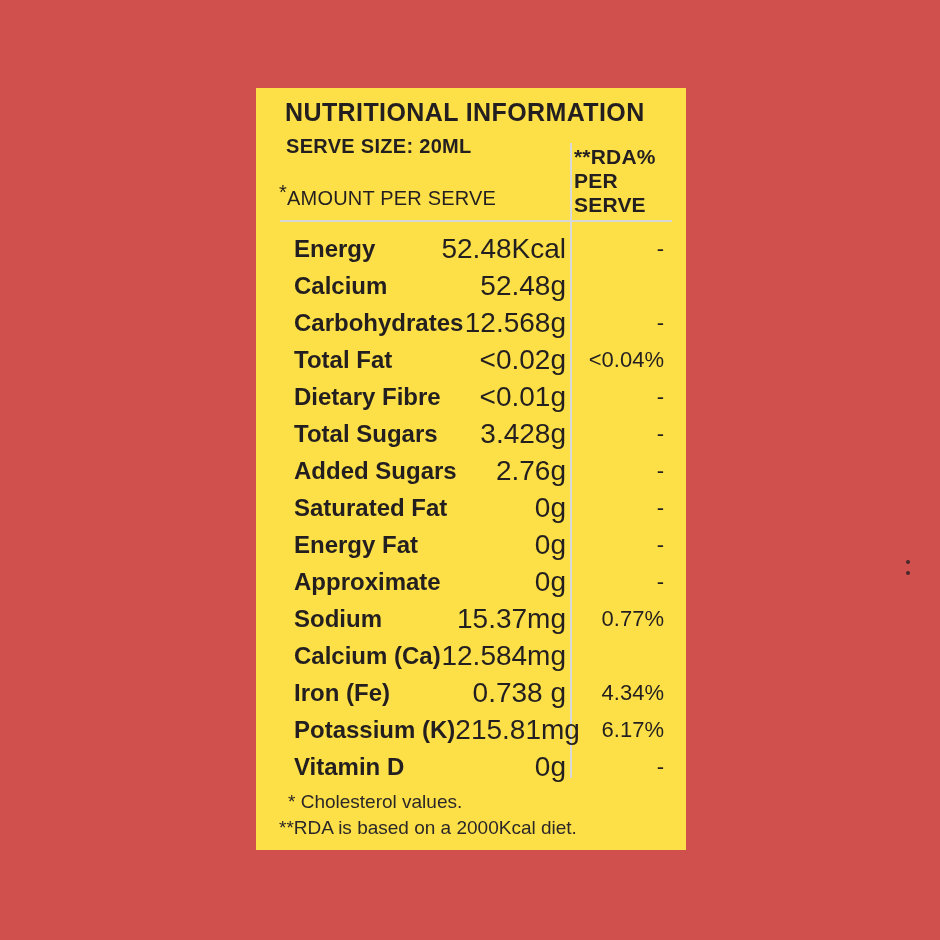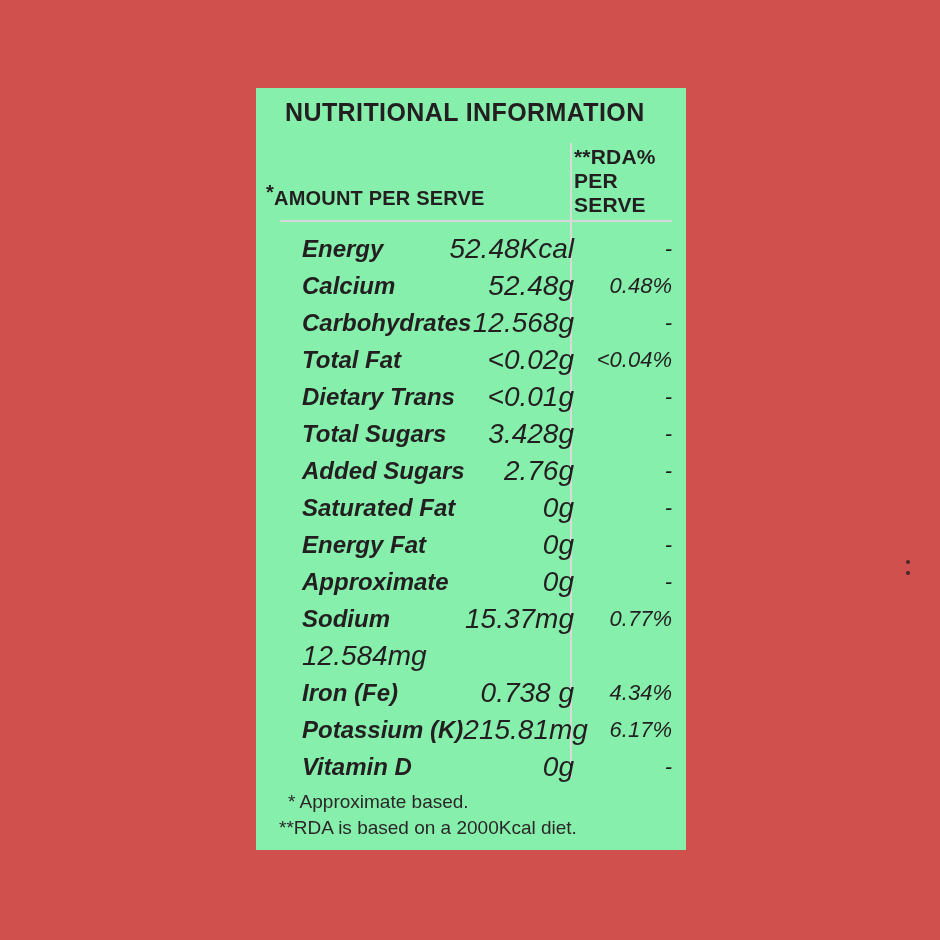--- a/index.html
+++ b/index.html
@@ -14,21 +14,21 @@
     font-family: "Liberation Sans", sans-serif;
     color: #231F20;
     overflow: hidden;
   }
   .panel {
     position: absolute;
     left: 256px;
     top: 88px;
     width: 430px;
     height: 762px;
-    background: #86efac;
+    background: #fde047;
   }
   .title {
     position: absolute;
     left: 29px;
     top: 10px;
     font-size: 25px;
     font-weight: 700;
     letter-spacing: 0.4px;
     white-space: nowrap;
   }
@@ -36,24 +36,24 @@
     position: absolute;
     left: 30px;
     top: 47px;
     font-size: 20px;
     font-weight: 700;
     letter-spacing: 0.3px;
     white-space: nowrap;
   }
   .amount-header {
     position: absolute;
-    left: 10px;
+    left: 23px;
     top: 99px;
     font-size: 20px;
-    font-weight: 700;
+    font-weight: 400;
     letter-spacing: 0.2px;
     white-space: nowrap;
   }
   .amount-header .sup-star {
     position: relative;
     top: -6px;
   }
   .rda-header {
     position: absolute;
     left: 318px;
@@ -74,24 +74,23 @@
   .col-rule {
     position: absolute;
     left: 314px;
     top: 55px;
     width: 2px;
     height: 635px;
     background: #DADADA;
   }
   .rows {
     position: absolute;
-    left: 16px;
+    left: 8px;
     top: 142px;
     width: 430px;
-    font-style: italic;
   }
   .row {
     height: 37px;
     line-height: 37px;
     display: flex;
     white-space: nowrap;
   }
   .row-left {
     margin-left: 30px;
     width: 272px;
@@ -142,20 +141,21 @@
     border-radius: 50%;
     background: #46282a;
   }
 </style>
 </head>
 <body>
 
 <div class="panel">
   <div class="title">NUTRITIONAL INFORMATION</div>
 
+  <div class="serve-size">SERVE SIZE: 20ML</div>
 
   <div class="amount-header">
     <span class="sup-star">*</span><span>AMOUNT PER SERVE</span>
   </div>
 
   <div class="rda-header">
     <div>**RDA%</div>
     <div>PER</div>
     <div>SERVE</div>
   </div>
@@ -170,42 +170,41 @@
       <span class="row-amount">52.48Kcal</span>
     </div>
     <div class="row-rda">-</div>
   </div>
 
   <div class="row">
     <div class="row-left">
       <span class="row-name">Calcium</span>
       <span class="row-amount">52.48g</span>
     </div>
-    <div class="row-rda">0.48%</div>
   </div>
 
   <div class="row">
     <div class="row-left">
       <span class="row-name">Carbohydrates</span>
       <span class="row-amount">12.568g</span>
     </div>
     <div class="row-rda">-</div>
   </div>
 
   <div class="row">
     <div class="row-left">
       <span class="row-name">Total Fat</span>
       <span class="row-amount">&lt;0.02g</span>
     </div>
     <div class="row-rda">&lt;0.04%</div>
   </div>
 
   <div class="row">
     <div class="row-left">
-      <span class="row-name">Dietary Trans</span>
+      <span class="row-name">Dietary Fibre</span>
       <span class="row-amount">&lt;0.01g</span>
     </div>
     <div class="row-rda">-</div>
   </div>
 
   <div class="row">
     <div class="row-left">
       <span class="row-name">Total Sugars</span>
       <span class="row-amount">3.428g</span>
     </div>
@@ -247,20 +246,21 @@
   <div class="row">
     <div class="row-left">
       <span class="row-name">Sodium</span>
       <span class="row-amount">15.37mg</span>
     </div>
     <div class="row-rda">0.77%</div>
   </div>
 
   <div class="row">
     <div class="row-left">
+      <span class="row-name">Calcium (Ca)</span>
       <span class="row-amount">12.584mg</span>
     </div>
   </div>
 
   <div class="row">
     <div class="row-left">
       <span class="row-name">Iron (Fe)</span>
       <span class="row-amount">0.738 g</span>
     </div>
     <div class="row-rda">4.34%</div>
@@ -277,21 +277,21 @@
   <div class="row">
     <div class="row-left">
       <span class="row-name">Vitamin D</span>
       <span class="row-amount">0g</span>
     </div>
     <div class="row-rda">-</div>
   </div>
 </div>
 
   <div class="footnotes">
-    <div class="fn1">* Approximate based.</div>
+    <div class="fn1">* Cholesterol values.</div>
     <div class="fn2">**RDA is based on a 2000Kcal diet.</div>
   </div>
 </div>
 
 <div class="colon-mark">
     <i></i>
     <i></i>
   </div>
 
 </body></html>

